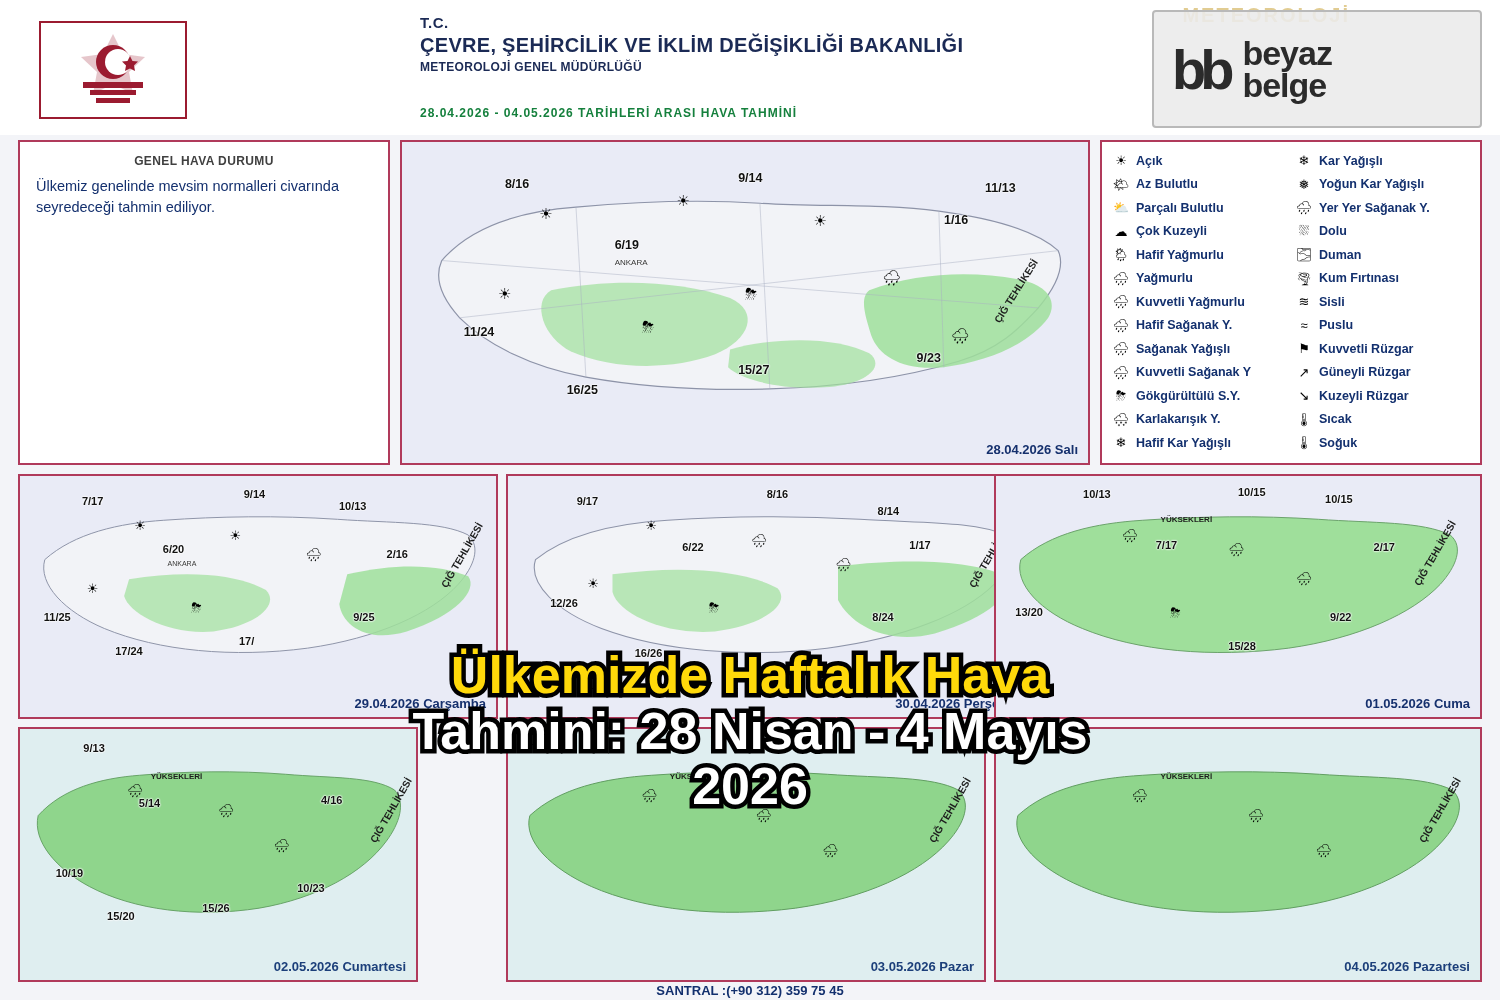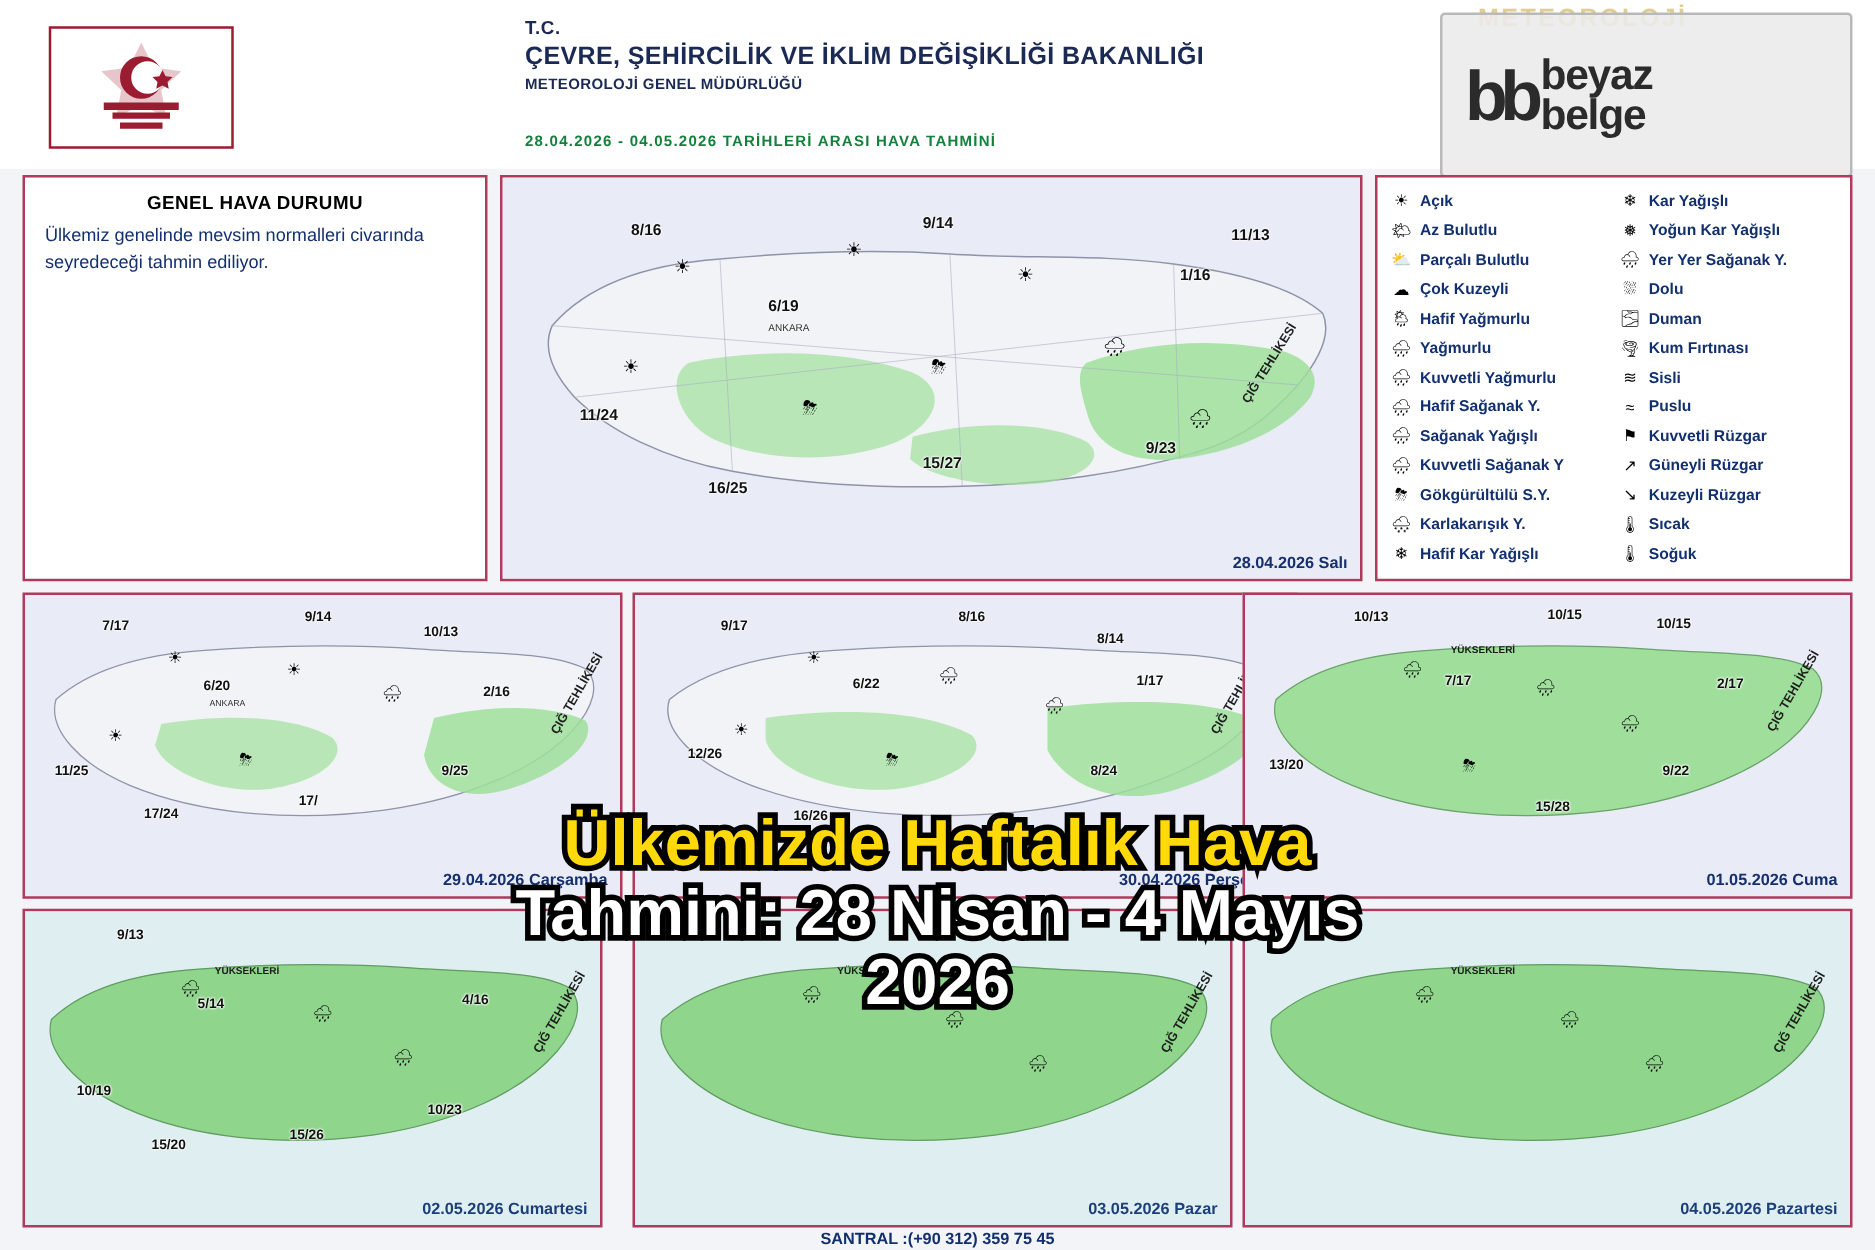--- a/index.html
+++ b/index.html
@@ -15,43 +15,43 @@
   .header{position:absolute;left:0;top:0;width:1500px;height:135px;background:#ffffff;}
   .emblem{position:absolute;left:38px;top:20px;width:150px;height:100px;}
   .emblem svg{width:150px;height:100px;}
   .head-text{position:absolute;left:420px;top:14px;width:680px;text-align:left;color:#1b2a55;}
   .head-text .l1{font-size:15px;font-weight:bold;letter-spacing:.5px;}
   .head-text .l2{font-size:20px;font-weight:bold;letter-spacing:.3px;margin-top:3px;}
   .head-text .l3{font-size:12px;font-weight:bold;letter-spacing:.3px;margin-top:3px;}
   .head-text .l4{font-size:12px;font-weight:bold;letter-spacing:1px;margin-top:32px;color:#15803d;}
 
   
-  .wm{position:absolute;right:18px;top:10px;width:330px;height:132px;
+  .wm{position:absolute;right:18px;top:10px;width:330px;height:118px;
       background:rgba(235,235,235,.88);border:2px solid #b9b9b9;border-radius:4px;
-      display:flex;align-items:center;gap:4px;padding:0 18px;box-sizing:border-box;}
+      display:flex;align-items:center;gap:14px;padding:0 18px;box-sizing:border-box;}
   .wm-bb{font-size:56px;font-weight:bold;color:#2b2b2b;letter-spacing:-6px;}
   .wm-txt{font-size:34px;font-weight:bold;color:#2b2b2b;line-height:.95;letter-spacing:-1px;}
   .wm-ghost{position:absolute;right:150px;top:4px;font-size:20px;font-weight:bold;color:#c9a33a;opacity:.55;letter-spacing:2px;}
 
   
   .panel{position:absolute;border:2px solid #b03a5b;background:#e9ebf6;box-sizing:border-box;}
   .genel{left:18px;top:140px;width:372px;height:325px;background:#ffffff;}
-  .genel h3{margin:12px 0 8px;text-align:center;font-size:15px;color:#000000;letter-spacing:.4px;}
+  .genel h3{margin:12px 0 8px;text-align:center;font-size:12px;color:#404040;letter-spacing:.4px;}
   .genel p{margin:0 16px;font-size:14.5px;color:#14306e;line-height:1.45;}
 
   .mainmap{left:400px;top:140px;width:690px;height:325px;}
   .legend{left:1100px;top:140px;width:382px;height:325px;background:#ffffff;}
 
   .row2 .panel{top:474px;height:245px;}
   .m2a{left:18px;width:480px;}
   .m2b{left:506px;width:532px;}
   .m2c{left:994px;width:488px;}
 
   .row3 .panel{top:727px;height:255px;}
-  .m3a{left:18px;width:464px;}
+  .m3a{left:18px;width:400px;}
   .m3b{left:506px;width:480px;}
   .m3c{left:994px;width:488px;}
 
   .datelbl{position:absolute;right:10px;bottom:6px;font-size:13px;font-weight:bold;color:#15306d;}
   .m3a .datelbl,.m3b .datelbl,.m3c .datelbl{color:#1c3f7a;}
 
   
   .mapwrap{position:absolute;inset:0;overflow:hidden;}
   .mapwrap svg{width:100%;height:100%;display:block;}
 

